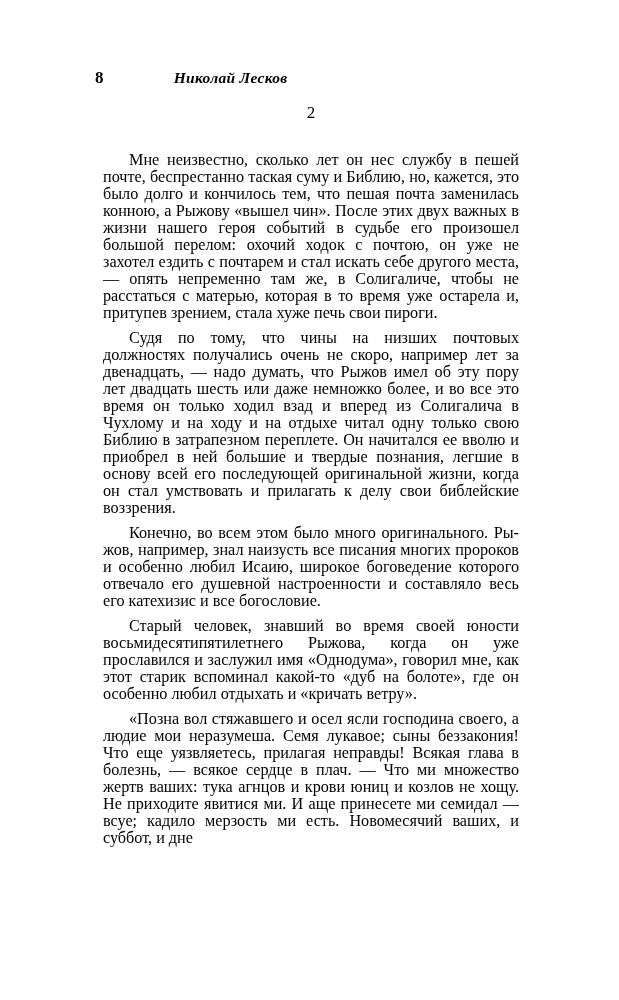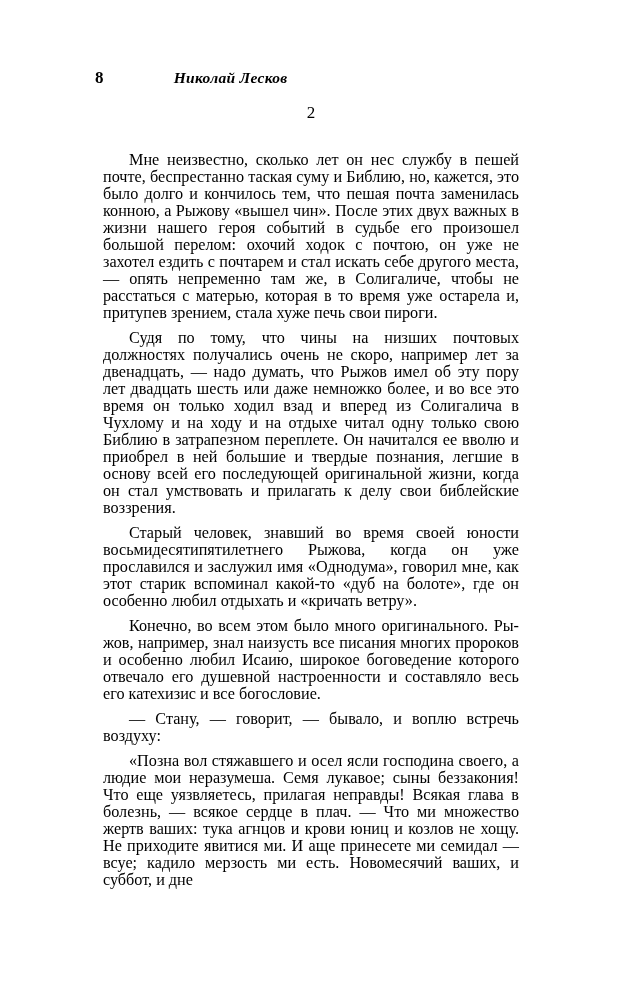--- a/index.html
+++ b/index.html
@@ -81,20 +81,19 @@
     <span class="folio">8</span>
     <span class="running-title">Николай Лесков</span>
   </div>
 
   <div class="textblock">
 
     <div class="chapter-number">2</div>
 
     <p class="para">Мне неизвестно, сколько лет он нес службу в пешей поч­те, беспрестанно таская суму и Библию, но, кажется, это бы­ло долго и кончилось тем, что пешая почта заменилась кон­ною, а Рыжову «вышел чин». После этих двух важных в жиз­ни нашего героя событий в судьбе его произошел большой перелом: охочий ходок с почтою, он уже не захотел ездить с почтарем и стал искать себе другого места, — опять непре­менно там же, в Солигаличе, чтобы не расстаться с матерью, которая в то время уже остарела и, притупев зрением, стала хуже печь свои пироги.</p>
     <p class="para">Судя по тому, что чины на низших почтовых должностях получались очень не скоро, например лет за двенадцать, — надо думать, что Рыжов имел об эту пору лет двадцать шесть или даже немножко более, и во все это время он только ходил взад и вперед из Солигалича в Чухлому и на ходу и на отдыхе читал одну только свою Библию в затрапезном переплете. Он начитался ее вволю и приобрел в ней большие и твердые по­знания, легшие в основу всей его последующей оригиналь­ной жизни, когда он стал умствовать и прилагать к делу свои библейские воззрения.</p>
+    <p class="para">Конечно, во всем этом было много оригинального. Ры­жов, например, знал наизусть все писания многих пророков и особенно любил Исаию, широкое боговедение которого отвечало его душевной настроенности и составляло весь его катехизис и все богословие.</p>
     <p class="para">Старый человек, знавший во время своей юности восьми­десятипятилетнего Рыжова, когда он уже прославился и за­служил имя «Однодума», говорил мне, как этот старик вспо­минал какой-то «дуб на болоте», где он особенно любил от­дыхать и «кричать ветру».</p>
-    <p class="para">Конечно, во всем этом было много оригинального. Ры­жов, например, знал наизусть все писания многих пророков и особенно любил Исаию, широкое боговедение которого отвечало его душевной настроенности и составляло весь его катехизис и все богословие.</p>
-    <p class="para">— Стану, — говорит, — бывало, и воплю встречь воздуху:</p>
     <p class="para quote-open">«Позна вол стяжавшего и осел ясли господина своего, а людие мои неразумеша. Семя лукавое; сыны беззакония! Что еще уязвляетесь, прилагая неправды! Всякая глава в болезнь, — всякое сердце в плач. — Что ми множество жертв ваших: тука агнцов и крови юниц и козлов не хощу. Не приходите явитися ми. И аще принесете ми семидал — всуе; кадило мерзость ми есть. Новомесячий ваших, и суббот, и дне</p>
 
   </div>
 
 </div>
 
 </body></html>

